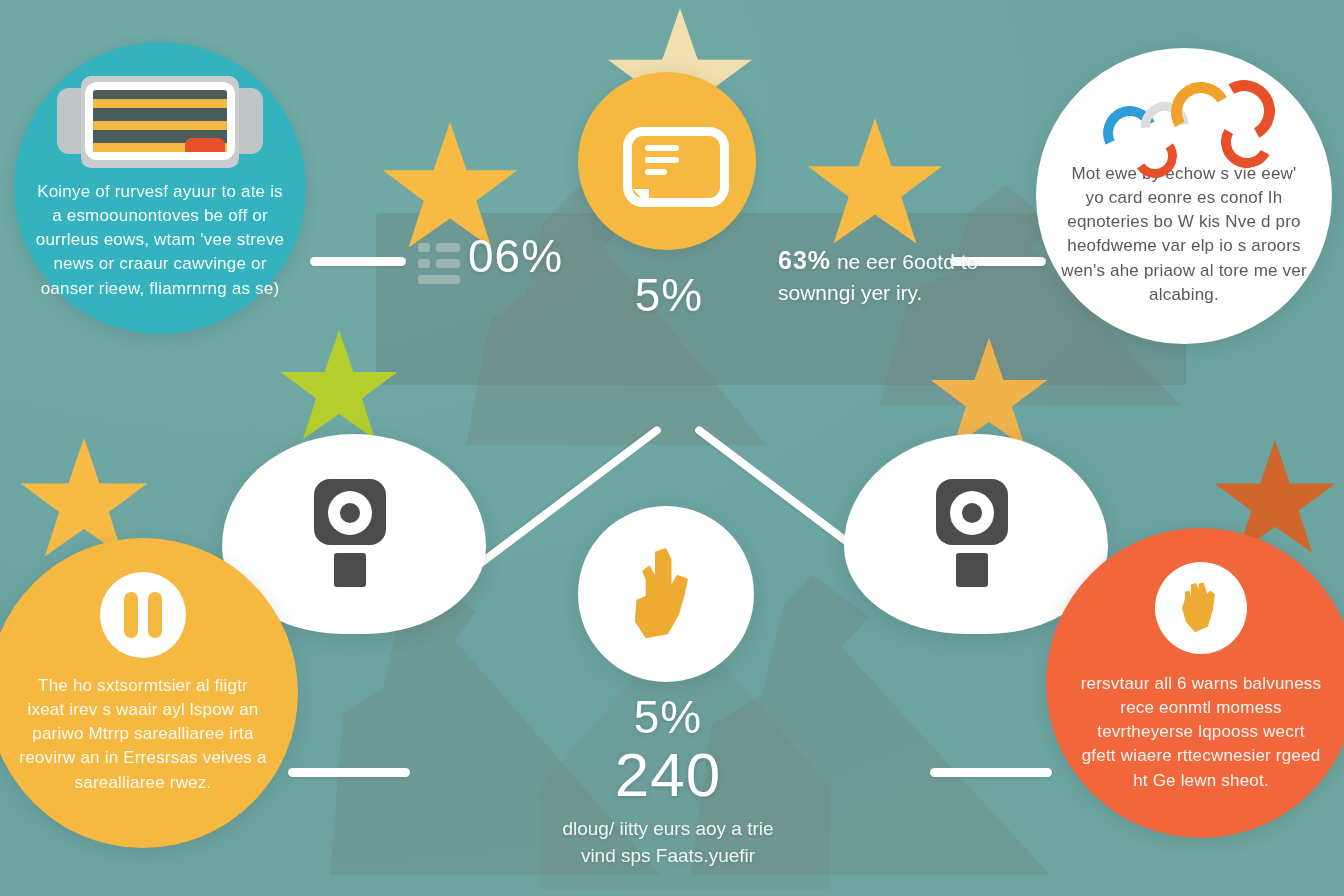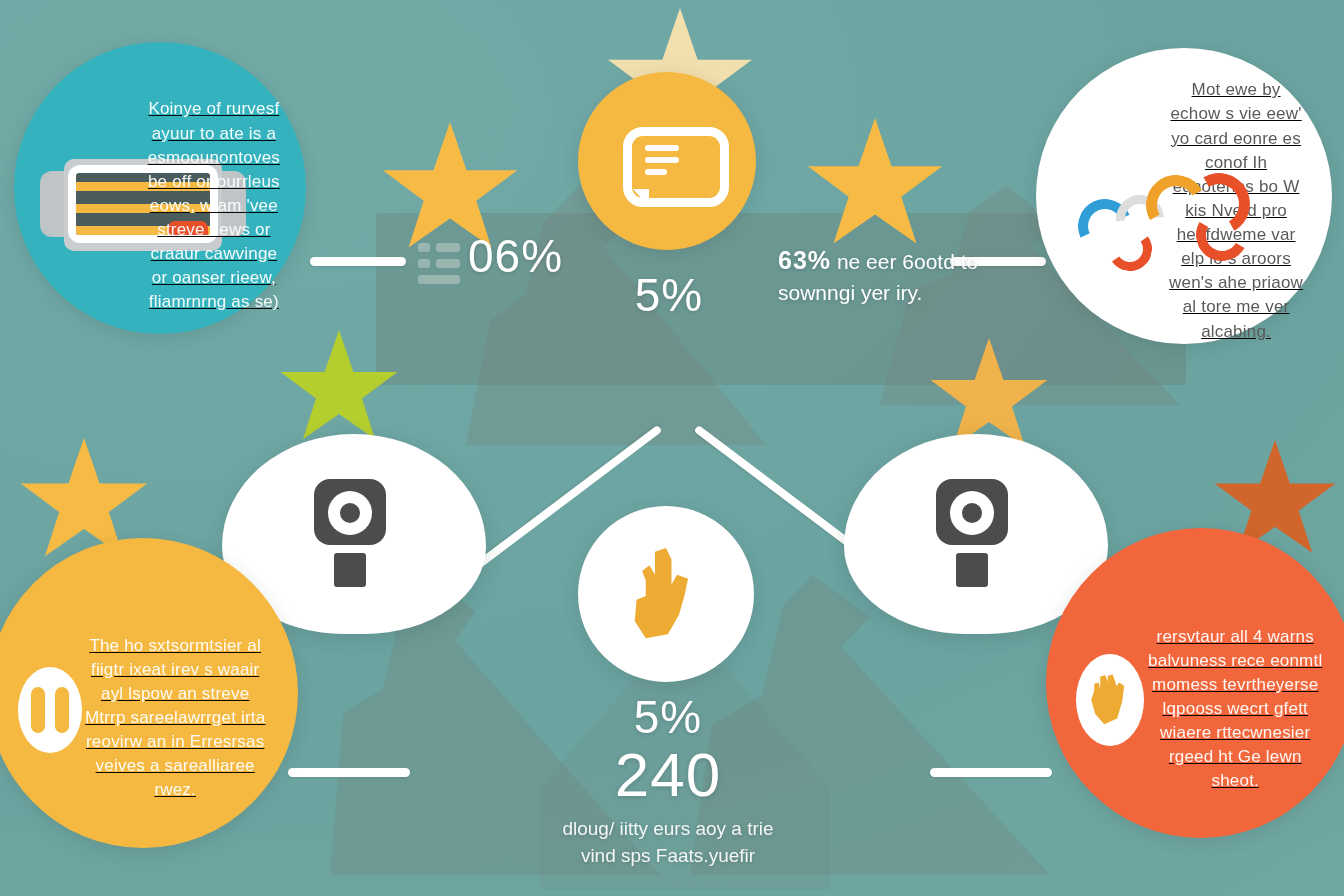--- a/index.html
+++ b/index.html
@@ -53,24 +53,24 @@
     border-radius:6px;
     transform-origin:0 50%;
     box-shadow:0 1px 3px rgba(0,0,0,.10);
   }
 
   
   .circle{
     position:absolute;
     border-radius:50%;
     display:flex;
+    flex-direction:column;
     align-items:center;
     box-sizing:border-box;
     box-shadow:0 4px 18px rgba(30,50,50,.13);
-    text-decoration:underline;
   }
   .circle .body{
     text-align:center;
     line-height:1.42;
     letter-spacing:.2px;
   }
 
   
   .badge{
     border-radius:50%;
@@ -228,29 +228,29 @@
     </div>
   </div>
 
   <div class="circle" style="left:-12px;top:538px;width:310px;height:310px;background:#f5b942;padding:34px 30px 0;">
     <div class="badge" style="width:86px;height:86px;">
       <div style="display:flex;gap:10px;">
         <i style="display:block;width:14px;height:46px;background:#f5b942;border-radius:7px;"></i>
         <i style="display:block;width:14px;height:46px;background:#f5b942;border-radius:7px;"></i>
       </div>
     </div>
-    <div class="body" style="color:#ffffff;font-size:17px;margin-top:16px;width:248px;opacity:.95;">The ho sxtsormtsier al fiigtr ixeat irev s waair ayl lspow an streve Mtrrp sareelawrrget irta reovirw an in Erresrsas veives a sarealliaree rwez.</div>
+    <div class="body" style="color:#ffffff;font-size:17px;margin-top:16px;width:248px;opacity:.95;">The ho sxtsormtsier al fiigtr ixeat irev s waair ayl lspow an pariwo Mtrrp sarealliaree irta reovirw an in Erresrsas veives a sarealliaree rwez.</div>
   </div>
 
   <div class="circle" style="left:1046px;top:528px;width:310px;height:310px;background:#f2663c;padding:34px 30px 0;">
     <div class="badge" style="width:92px;height:92px;">
       <div style="width:50px;height:58px;background:#eeab33;
                   clip-path:polygon(18% 34%,18% 22%,27% 20%,30% 32%,30% 10%,40% 7%,45% 18%,45% 8%,55% 6%,60% 18%,62% 26%,68% 20%,78% 26%,74% 52%,64% 82%,38% 92%,20% 74%,12% 50%);"></div>
     </div>
-    <div class="body" style="color:#ffffff;font-size:17px;margin-top:18px;width:244px;opacity:.95;">rersvtaur all 4 warns balvuness rece eonmtl momess tevrtheyerse lqpooss wecrt gfett wiaere rttecwnesier rgeed ht Ge lewn sheot.</div>
+    <div class="body" style="color:#ffffff;font-size:17px;margin-top:18px;width:244px;opacity:.95;">rersvtaur all 6 warns balvuness rece eonmtl momess tevrtheyerse lqpooss wecrt gfett wiaere rttecwnesier rgeed ht Ge lewn sheot.</div>
   </div>
 
   <div class="listglyph" style="left:418px;top:243px;width:44px;">
     <div style="display:flex;gap:6px;">
         <i style="width:12px;"></i>
         <i style="width:24px;"></i>
       </div>
     <div style="display:flex;gap:6px;">
         <i style="width:12px;"></i>
         <i style="width:24px;"></i>

